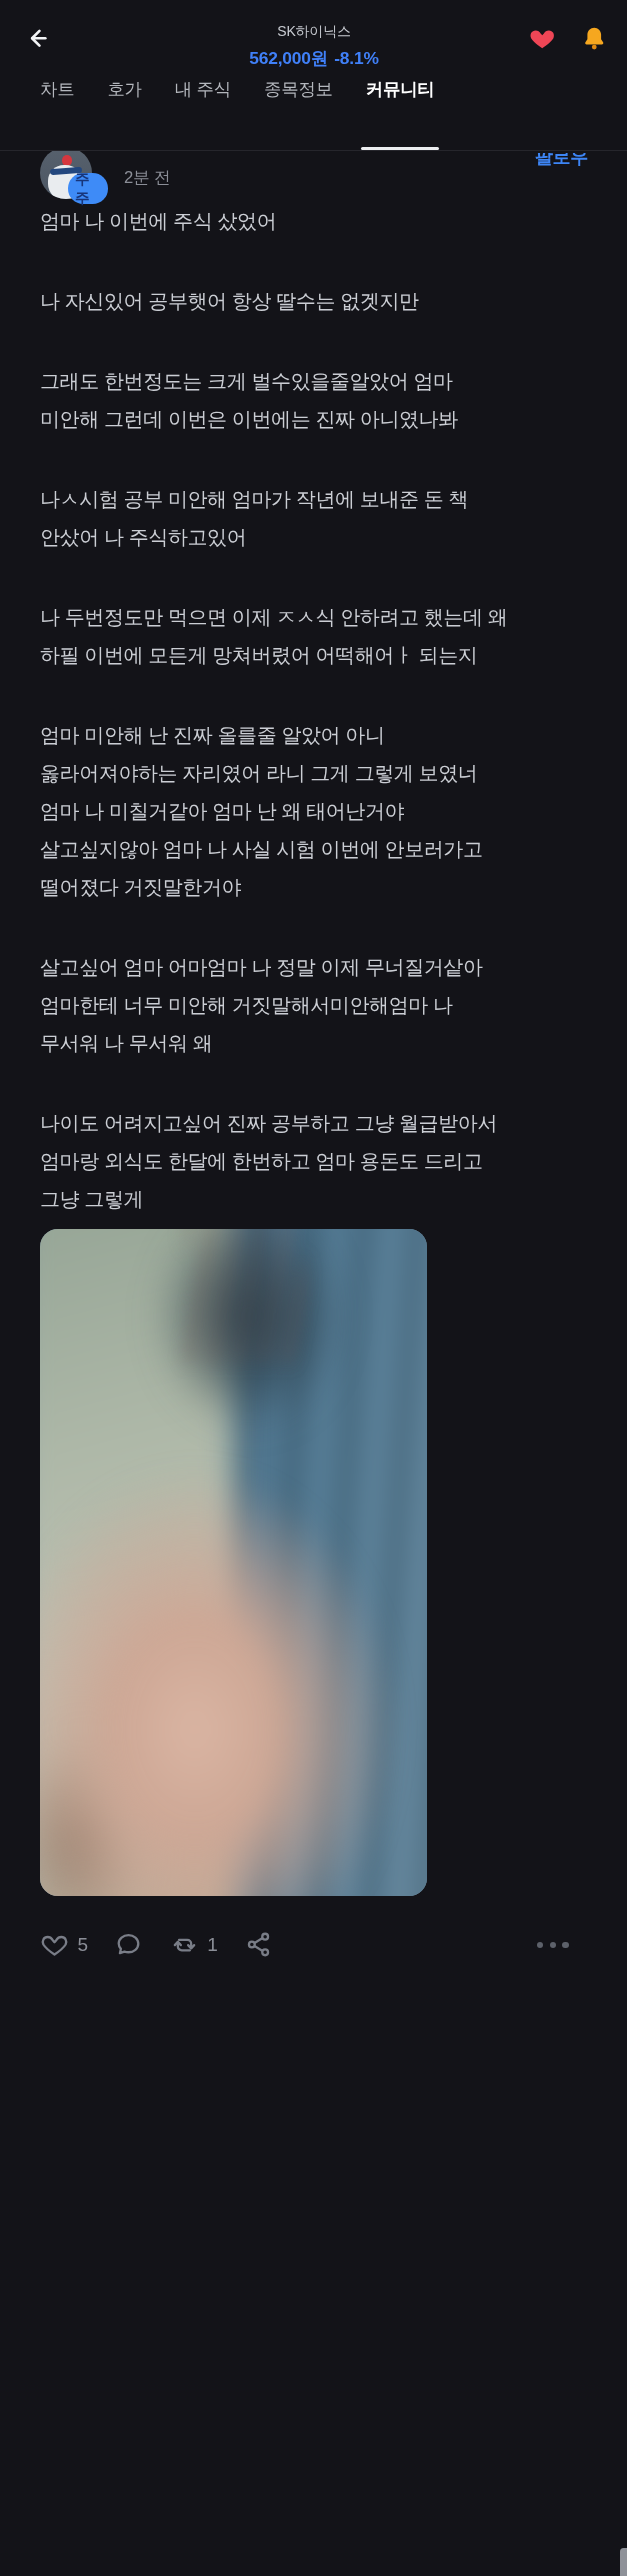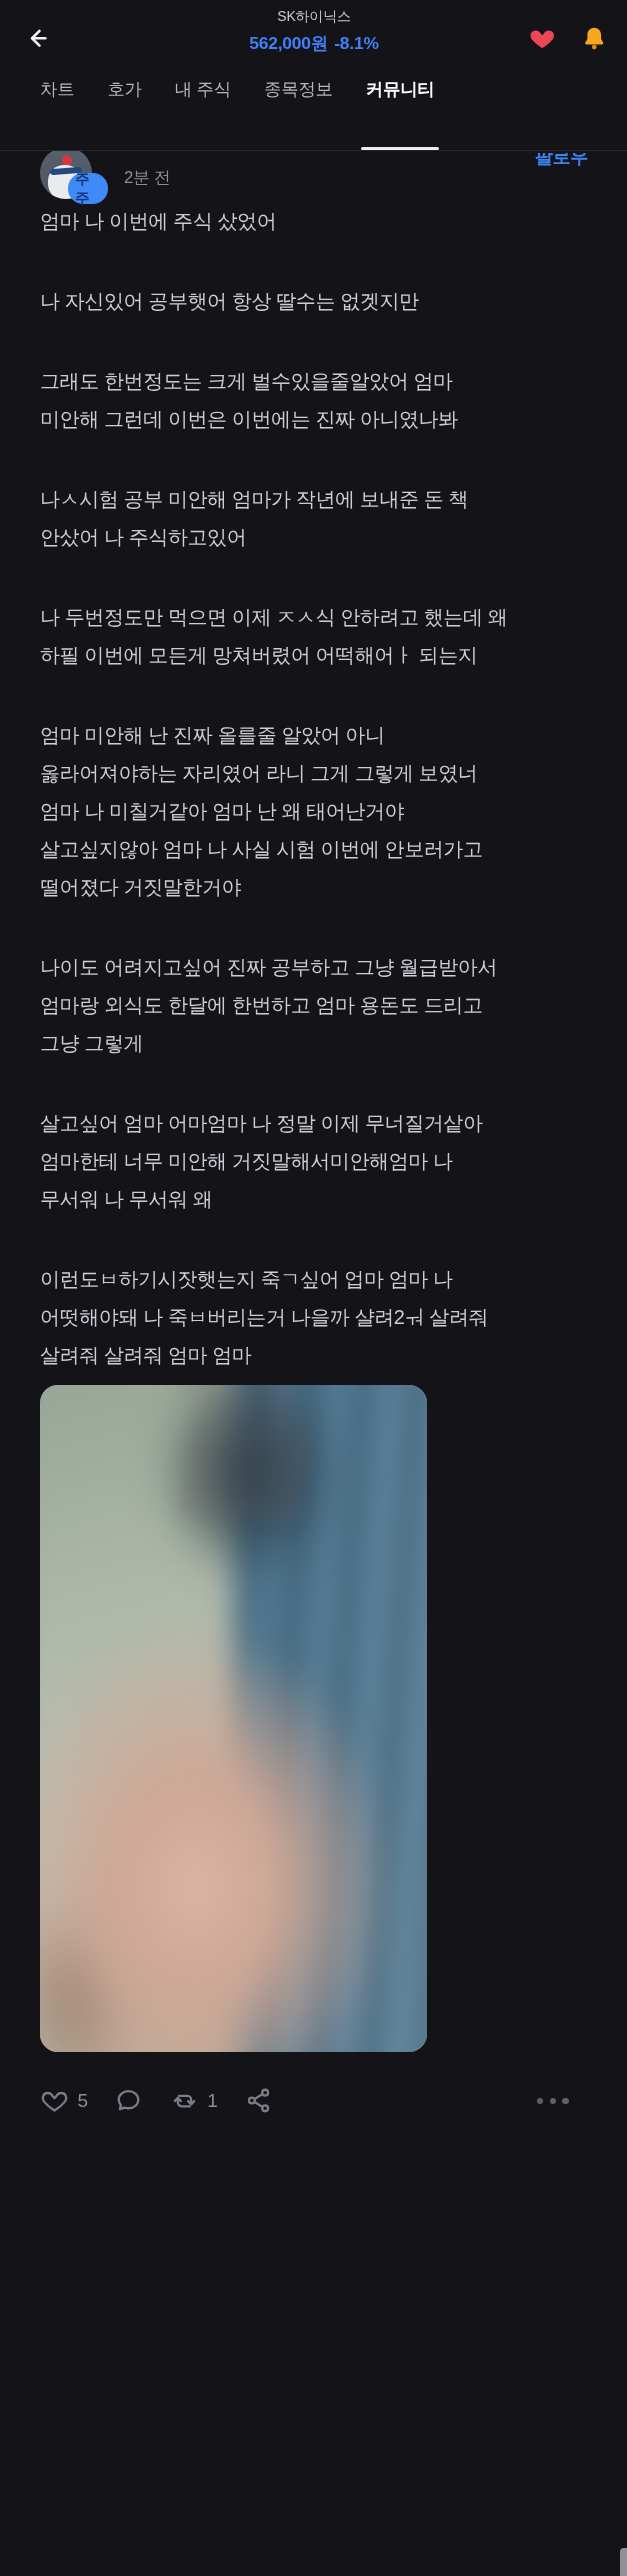--- a/index.html
+++ b/index.html
@@ -10,21 +10,21 @@
     -webkit-font-smoothing:antialiased;
   }
   
   .topbar{
     position:relative;z-index:3;height:77px;background:#131318;
     display:flex;align-items:center;padding:0 18px;box-sizing:border-box;
   }
   .back-btn{width:39px;height:39px;display:flex;align-items:center;justify-content:center;flex:0 0 auto;}
   .back-btn svg{width:26.5px;height:26.5px;}
   .title-block{
-    position:absolute;left:50%;top:8px;transform:translateX(-50%);
+    position:absolute;left:50%;top:23px;transform:translateX(-50%);
     display:flex;flex-direction:column;align-items:center;gap:4.9px;
   }
   .stock-name{font-size:14px;color:#c7cad0;letter-spacing:-0.2px;}
   .price-row{display:flex;align-items:baseline;gap:6.3px;font-weight:700;font-size:17.4px;color:#4080f8;letter-spacing:-0.2px;}
   .top-icons{margin-left:auto;display:flex;align-items:center;gap:21px;}
   .top-icon{width:31px;height:31px;display:flex;align-items:center;justify-content:center;}
   .top-icon svg{width:26.5px;height:26.5px;}
   
   .tabs{
     position:relative;z-index:3;height:74px;background:#131318;
@@ -176,29 +176,26 @@
 미안해 그런데 이번은 이번에는 진짜 아니였나봐</p>
           <p>나ㅅ시험 공부 미안해 엄마가 작년에 보내준 돈 책
 안샀어 나 주식하고있어</p>
           <p>나 두번정도만 먹으면 이제 ㅈㅅ식 안하려고 했는데 왜
 하필 이번에 모든게 망쳐버렸어 어떡해어ㅏ 되는지</p>
           <p>엄마 미안해 난 진짜 올를줄 알았어 아니
 옳라어져야하는 자리였어 라니 그게 그렇게  보였너
 엄마 나 미칠거같아 엄마 난 왜 태어난거야
 살고싶지않아 엄마 나 사실 시험 이번에 안보러가고
 떨어졌다 거짓말한거야</p>
+          <p>살고싶어 엄마 어마엄마 나 정말 이제 무너질거샅아
+엄마한테 너무 미안해 거짓말해서미안해엄마 나
+무서워 나 무서워 왜</p>
           <p>나이도 어려지고싶어 진짜 공부하고 그냥 월급받아서
 엄마랑 외식도 한달에 한번하고 엄마 용돈도 드리고
 그냥 그렇게</p>
-          <p>살고싶어 엄마 어마엄마 나 정말 이제 무너질거샅아
-엄마한테 너무 미안해 거짓말해서미안해엄마 나
-무서워 나 무서워 왜</p>
-          <p>이런도ㅂ하기시잣햇는지 죽ㄱ싶어 업마 엄마 나
-어떳해야돼 나 죽ㅂ버리는거 나을까 샬려2ㅝ 살려줘
-살려줘 살려줘 엄마 엄마</p>
         </div>
 
       <div class="post-image">
         <div class="img-right"></div>
         <div class="img-left"></div>
         <div class="img-topdark"></div>
         <div class="img-bl"></div>
         <div class="img-face"></div>
         <div class="img-fingers"></div>
         <div class="img-mouth"></div>

